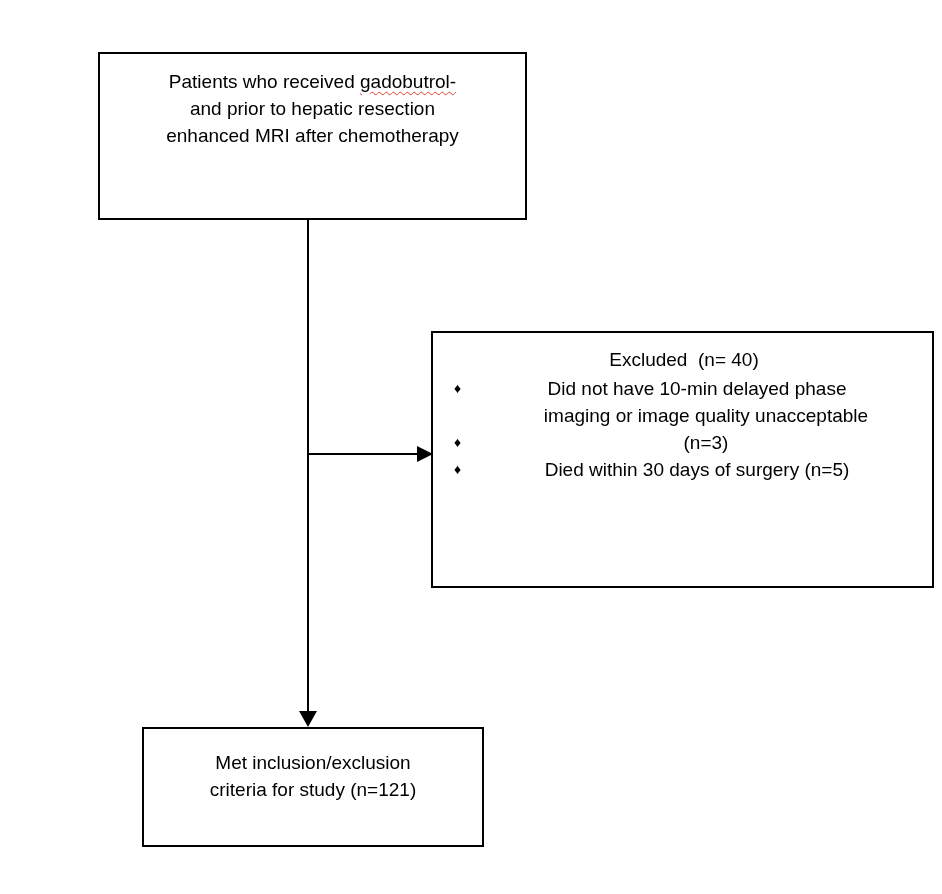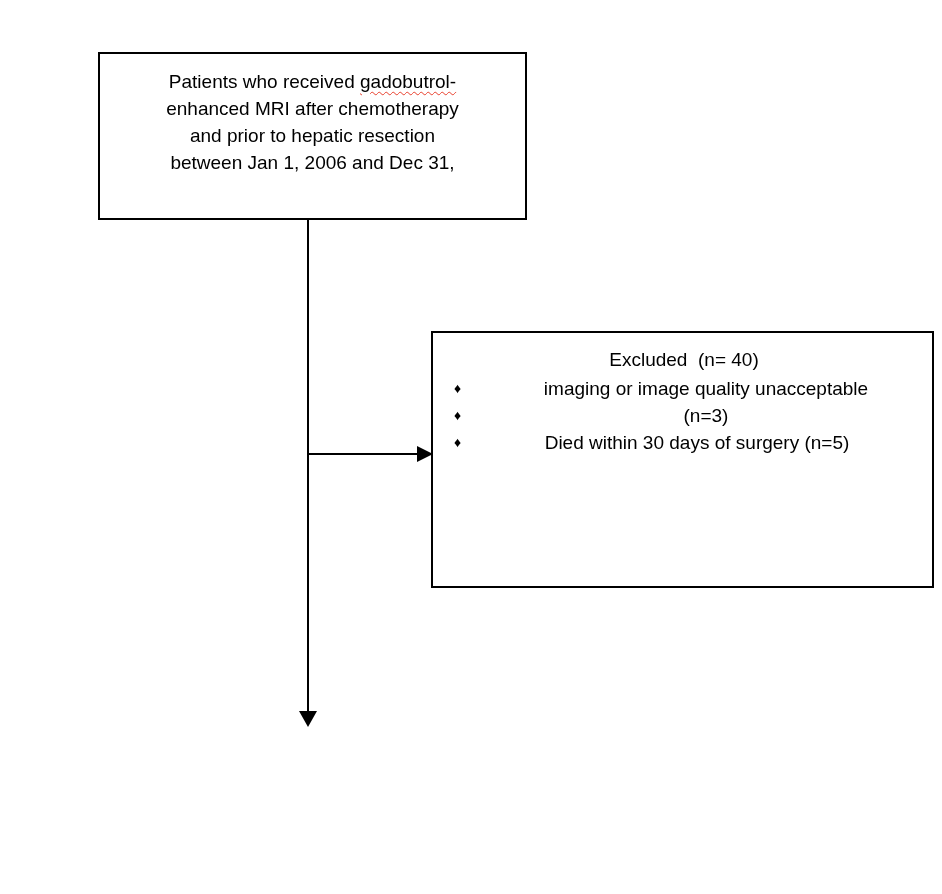--- a/index.html
+++ b/index.html
@@ -98,42 +98,46 @@
 </head>
 <body>
 
 <div class="canvas">
 
   <div class="box top-box">
     <div class="line">
       <span>Patients who received</span>
       <span class="misspelled">gadobutrol-</span>
     </div>
+    <div class="line">and prior to hepatic resection</div>
     <div class="line">enhanced MRI after chemotherapy</div>
-    <div class="line">and prior to hepatic resection</div>
-    <div class="line">between Jan 1, 2006 and Dec 31,</div>
   </div>
 
   <div class="vline"></div>
   <div class="hline"></div>
   <div class="arrow-right"></div>
   <div class="arrow-down"></div>
 
   <div class="box excluded-box">
     <div class="excl-title">Excluded  (n= 40)</div>
     <ul>
       <li>
         <span class="bullet">♦</span>
+        <div class="li-line first">Did not have 10-min delayed phase</div>
         <div class="li-line">imaging or image quality unacceptable</div>
       </li>
       <li>
         <span class="bullet">♦</span>
         <div class="li-line">(n=3)</div>
       </li>
       <li>
         <span class="bullet">♦</span>
         <div class="li-line first">Died within 30 days of surgery (n=5)</div>
       </li>
     </ul>
   </div>
 
+  <div class="box bottom-box">
+    <div class="line">Met inclusion/exclusion</div>
+    <div class="line">criteria for study (n=121)</div>
+  </div>
 
 </div>
 
 </body></html>

